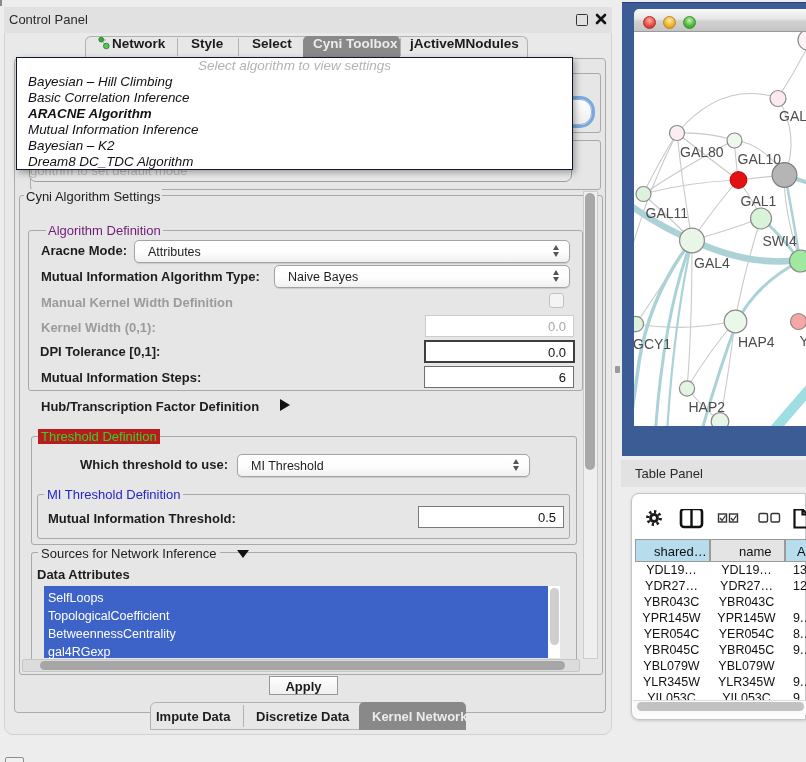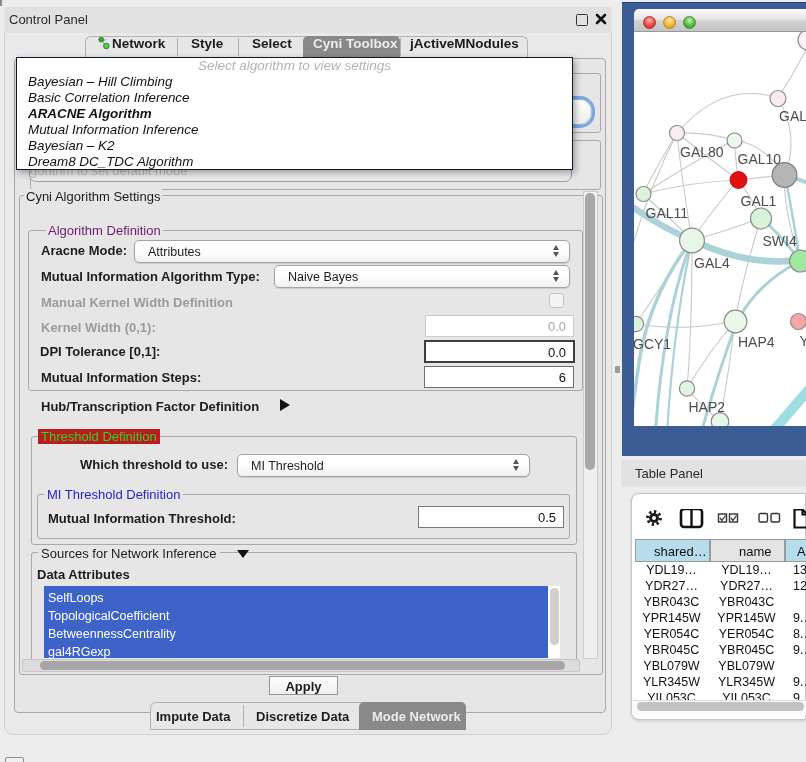--- a/index.html
+++ b/index.html
@@ -129,21 +129,21 @@
 <div class="abs" style="left:269px;top:676px;width:69px;height:19px;background:linear-gradient(180deg,#fefefe,#f0f0f0);
      border:1px solid #979797;border-radius:0;box-sizing:border-box;text-align:center;">
   <span style="font-size:13px;font-weight:bold;color:#1c1c1c;line-height:17px;">Apply</span></div>
 
 <div class="abs" style="left:150px;top:702px;width:316px;height:28px;background:#e7e7e7;
      border:1px solid #b2b2b2;border-radius:6px 6px 0 0;box-sizing:border-box;"></div>
 <div class="abs" style="left:243px;top:705px;width:1px;height:22px;background:#b2b2b2;"></div>
 <div class="abs" style="left:359px;top:702px;width:107px;height:28px;background:#898989;border-radius:5px 5px 0 0;"></div>
 <div class="abs lbl" style="left:156px;top:709px;font-weight:bold;">Impute Data</div>
 <div class="abs lbl" style="left:256px;top:709px;font-weight:bold;">Discretize Data</div>
-<div class="abs lbl" style="left:372px;top:709px;font-weight:bold;color:#ececec;">Mode Network</div>
+<div class="abs lbl" style="left:372px;top:709px;font-weight:bold;color:#ececec;">Kernel Network</div>
 
 <div class="abs" style="left:16px;top:57px;width:557px;height:113px;background:#fff;
      border:1px solid #0f172a;box-shadow:2px 3px 7px rgba(0,0,0,.35);box-sizing:border-box;font-style:italic;">
   <div style="text-align:center;font-size:13.5px;color:#b3b3b3;height:16px;line-height:15px;">Select algorithm to view settings</div>
   <div style="font-size:13.4px;color:#121212;line-height:16px;padding-left:11px;white-space:nowrap;">
     Bayesian – Hill Climbing<br>
     Basic Correlation Inference<br>
     <span class="b">ARACNE Algorithm</span><br>
     Mutual Information Inference<br>
     Bayesian – K2<br>

